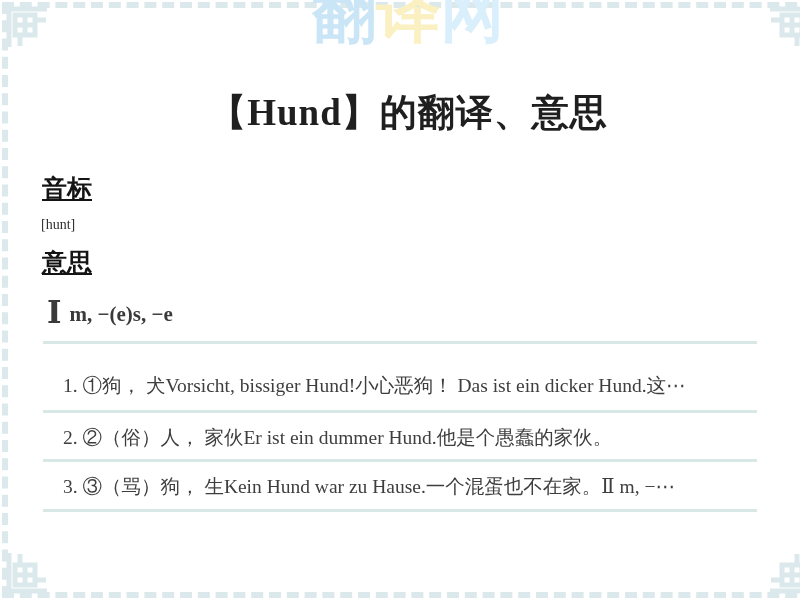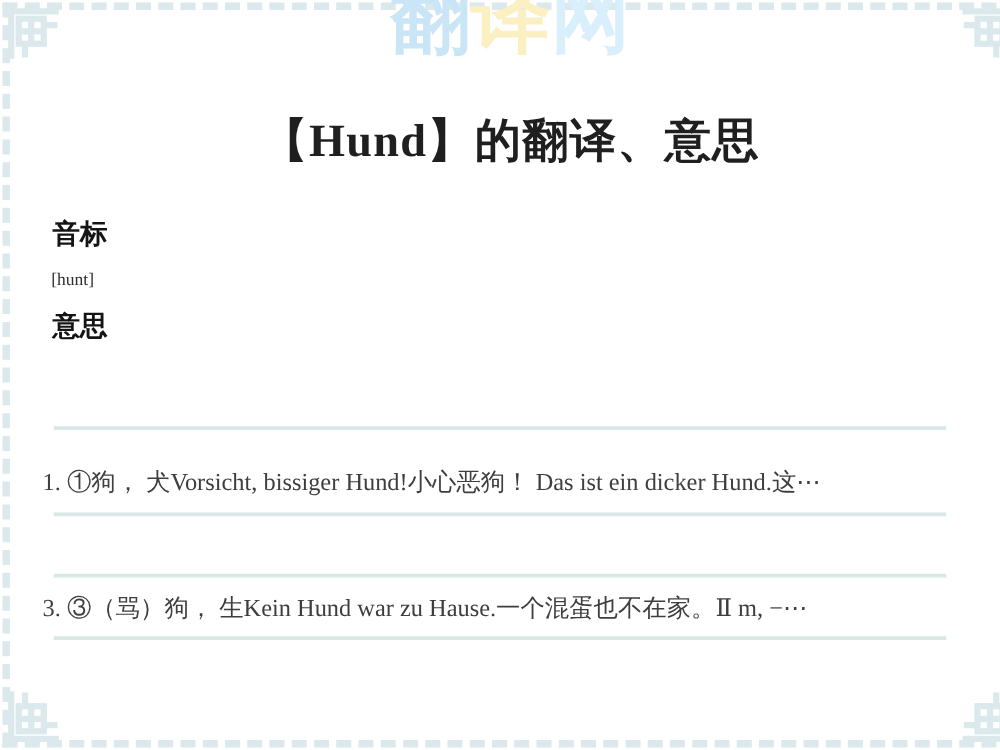--- a/index.html
+++ b/index.html
@@ -41,21 +41,21 @@
 
   .title{
     position:absolute;top:88px;left:0;width:100%;
     text-align:center;
     font-size:37px;font-weight:900;color:#1f1f1f;
     letter-spacing:1px;
   }
 
   .sec-heading{
     position:absolute;left:42px;
-    font-size:22px;font-weight:900;color:#141414;
+    font-size:25px;font-weight:900;color:#141414;text-decoration:underline;
   }
   .heading-phonetic{top:172px;}
   .heading-meaning{top:246px;}
 
   .phonetic-value{
     position:absolute;left:41px;top:217px;
     font-size:14px;color:#2e2e2e;
   }
 
   .grammar{
@@ -68,21 +68,21 @@
   .sep{
     position:absolute;left:43px;width:714px;height:3px;
     background:#d8e8e6;
   }
   .sep-1{top:341px;}
   .sep-2{top:410px;}
   .sep-3{top:459px;}
   .sep-4{top:509px;}
 
   .meaning-row{
-    position:absolute;left:34px;width:720px;
+    position:absolute;left:63px;width:720px;
     font-size:19.5px;color:#3e3e3e;
     white-space:nowrap;overflow:hidden;
   }
   .row-1{top:372px;}
   .row-2{top:424px;}
   .row-3{top:473px;}
 </style>
 </head>
 <body>
 
@@ -138,27 +138,31 @@
   </div>
 
   <h1 class="title" style="margin:0;">【Hund】的翻译、意思</h1>
 
   <div class="sec-heading heading-phonetic">音标</div>
 
   <div class="phonetic-value">[hunt]</div>
 
   <div class="sec-heading heading-meaning">意思</div>
 
+  <div class="grammar">
+    <span class="numeral">Ⅰ</span><span class="info">m, −(e)s, −e</span>
+  </div>
 
   <div class="sep sep-1"></div>
 
   <div class="meaning-row row-1">1. ①狗， 犬Vorsicht, bissiger Hund!小心恶狗！ Das ist ein dicker Hund.这⋯</div>
 
   <div class="sep sep-2"></div>
 
+  <div class="meaning-row row-2">2. ②（俗）人， 家伙Er ist ein dummer Hund.他是个愚蠢的家伙。</div>
 
   <div class="sep sep-3"></div>
 
   <div class="meaning-row row-3">3. ③（骂）狗， 生Kein Hund war zu Hause.一个混蛋也不在家。Ⅱ m, −⋯</div>
 
   <div class="sep sep-4"></div>
 
 </div>
 
 </body></html>

